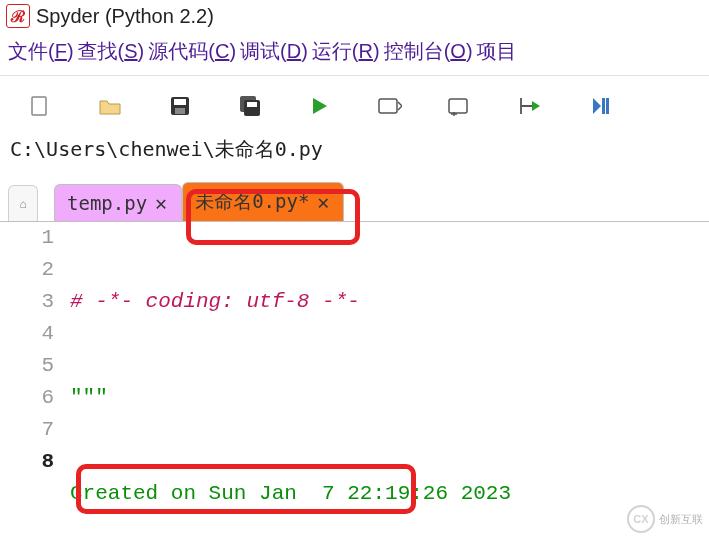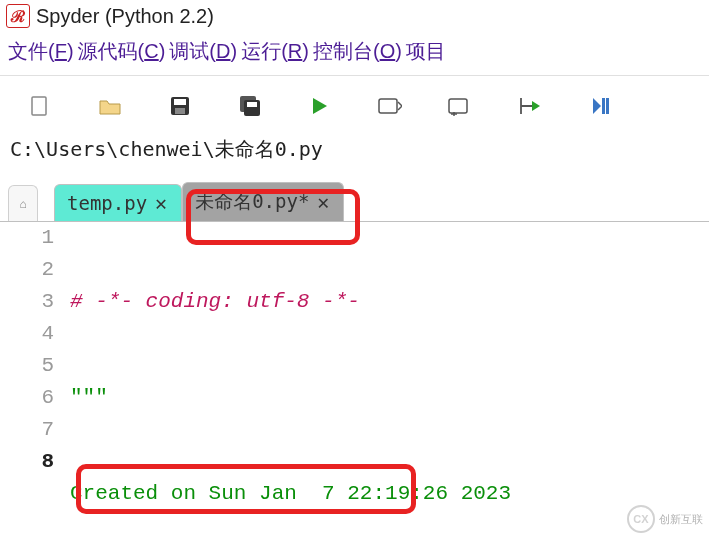--- a/index.html
+++ b/index.html
@@ -80,25 +80,25 @@
   .tab {
     display: flex;
     align-items: center;
     padding: 6px 12px;
     border: 1px solid #c0c0c0;
     border-bottom: none;
     border-radius: 6px 6px 0 0;
     font-family: "Consolas", monospace;
     font-size: 19px;
     color: #333;
-    background: #5eead4;
+    background: #f0abfc;
     gap: 6px;
   }
   .tab.active {
-    background: #a3a3a3;
+    background: #f97316;
   }
   .tab .close-x {
     font-size: 20px;
     font-weight: bold;
     padding: 0 2px;
   }
   .highlight-box {
     position: absolute;
     border: 5px solid #e82222;
     border-radius: 10px;
@@ -165,20 +165,21 @@
 </head>
 <body>
 
 <div class="titlebar">
   <div class="app-icon">ℛ</div>
   <div class="title">Spyder (Python 2.2)</div>
 </div>
 
 <div class="menubar">
   <span class="menu-item"><span>文件</span>(<span class="underline">F</span>)</span>
+  <span class="menu-item"><span>查找</span>(<span class="underline">S</span>)</span>
   <span class="menu-item"><span>源代码</span>(<span class="underline">C</span>)</span>
   <span class="menu-item"><span>调试</span>(<span class="underline">D</span>)</span>
   <span class="menu-item"><span>运行</span>(<span class="underline">R</span>)</span>
   <span class="menu-item"><span>控制台</span>(<span class="underline">O</span>)</span>
   <span class="menu-item"><span>项目</span></span>
 </div>
 
 <div class="toolbar">
   <span class="tb-icon">
     <svg width="22" height="22">

